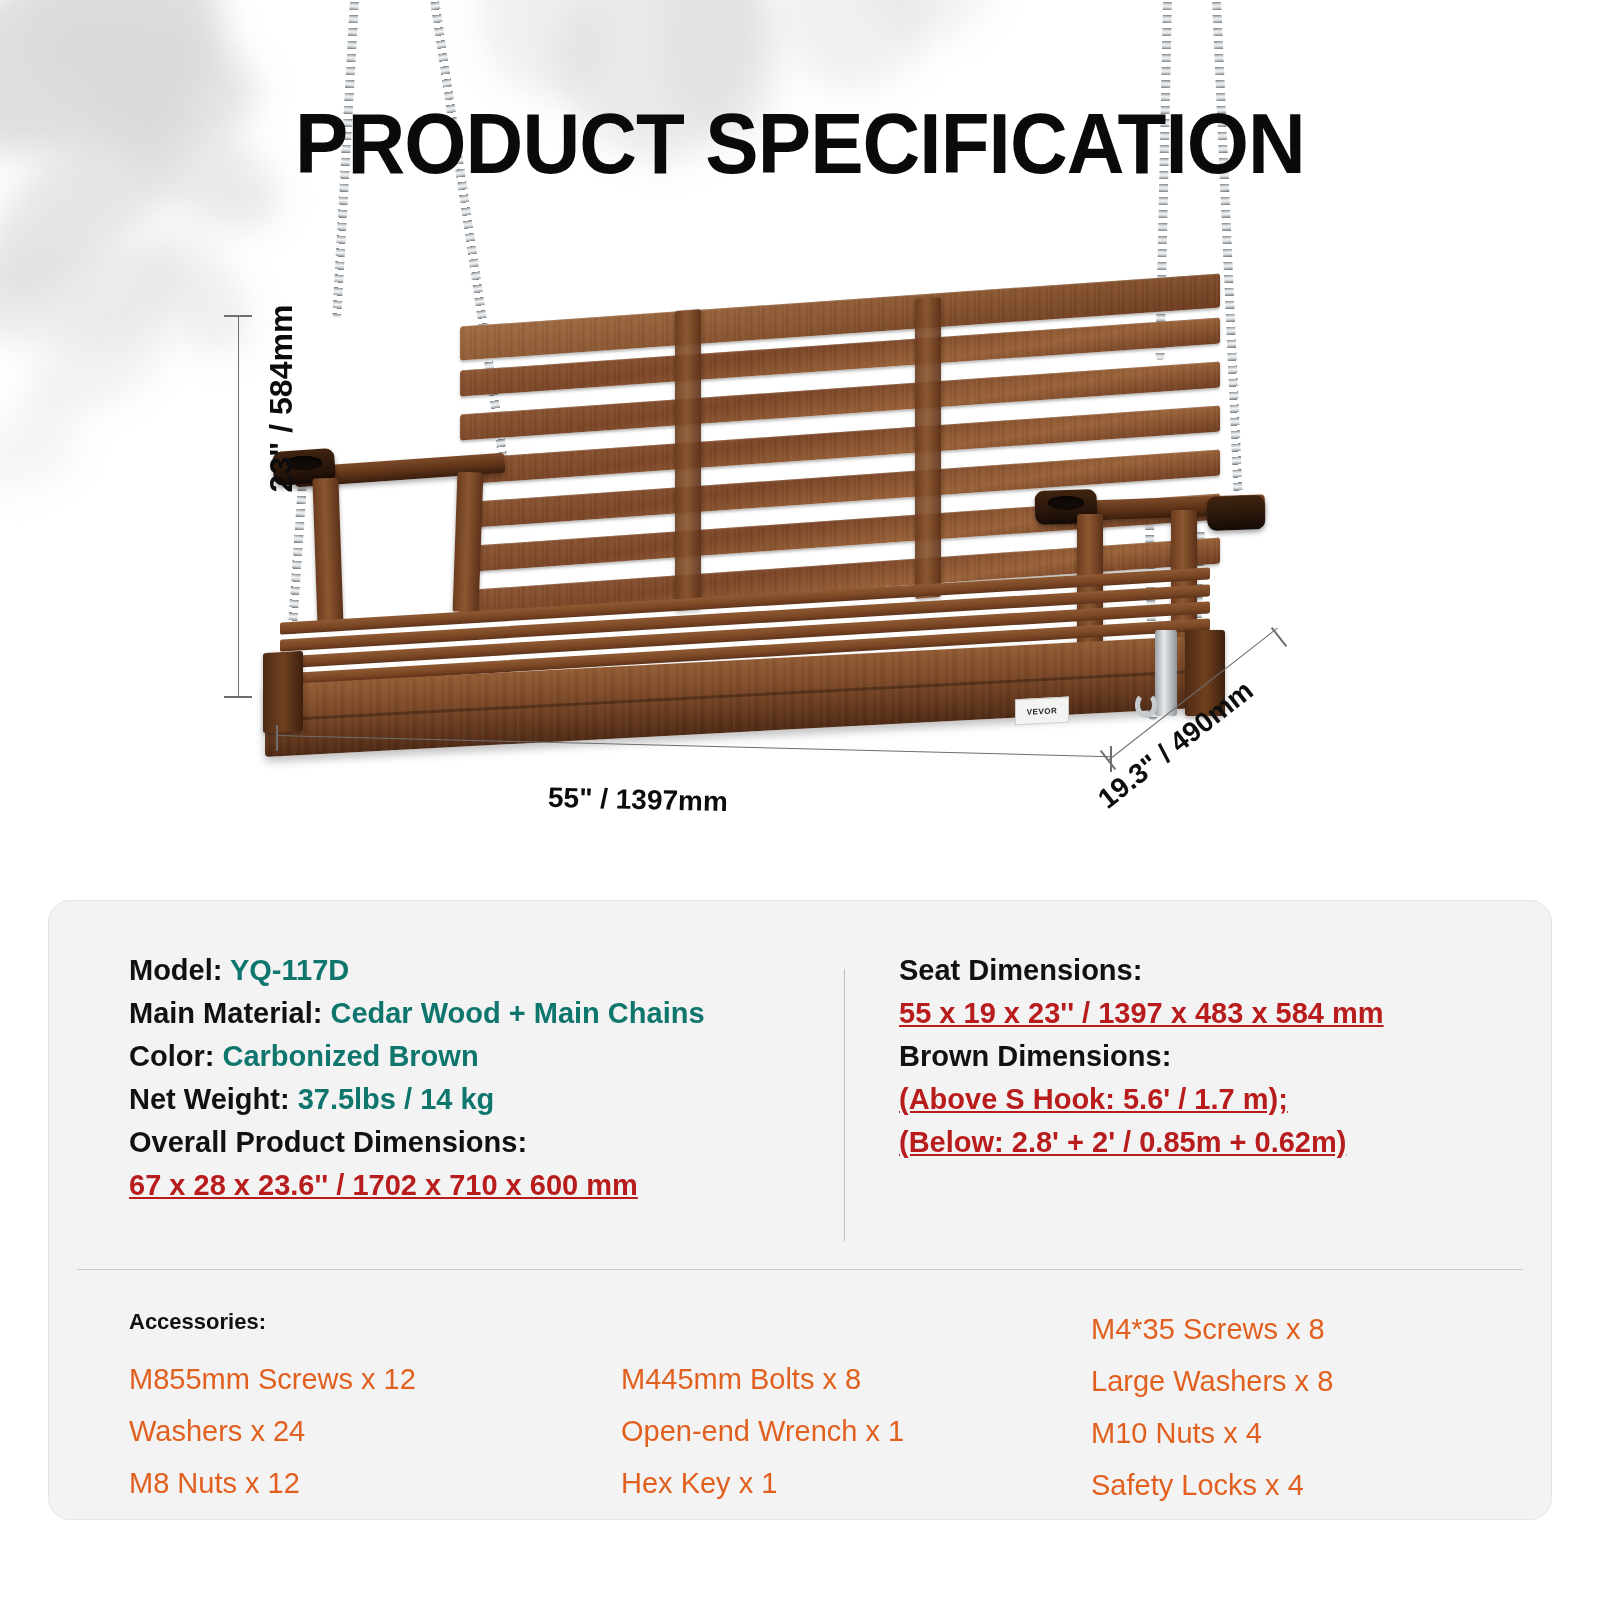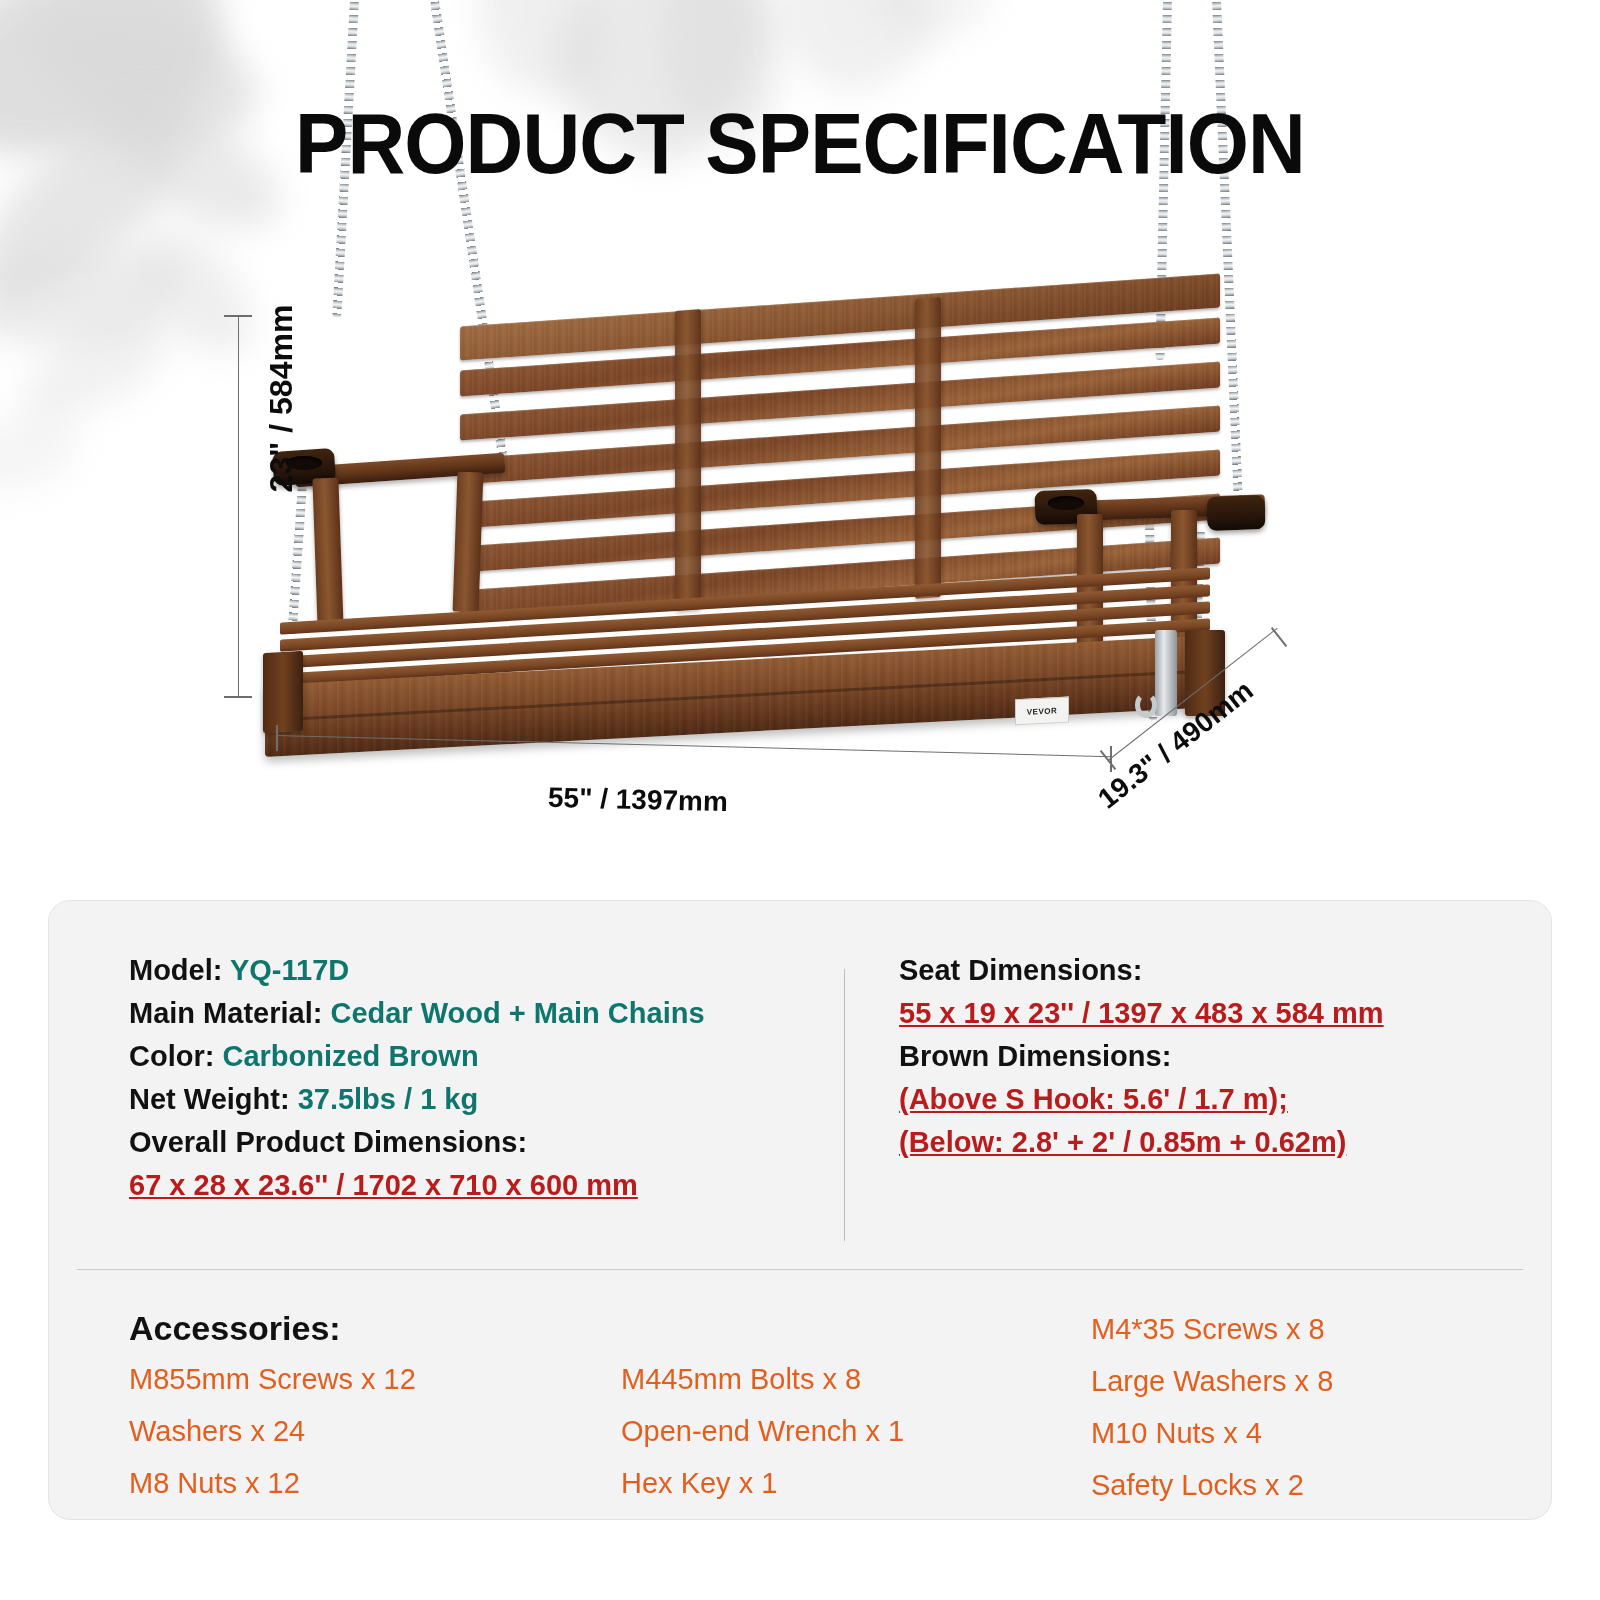--- a/index.html
+++ b/index.html
@@ -205,21 +205,21 @@
   .hdivider {
     position: absolute; left: 28px; right: 28px; top: 368px; height: 1px; background: #c9c9c9;
   }
 
   .line { font-size: 29px; font-weight: 700; line-height: 43px; color: #111; white-space: nowrap; }
   .val  { color: #0f766e; }
   .line.val-only { color: #b91c1c; text-decoration: underline; }
 
   
   .acc { position: absolute; left: 0; right: 0; top: 380px; height: 240px; }
-  .acc-head { position: absolute; left: 80px; top: 28px; font-size: 34px; font-weight: 700; color: #111; }
+  .acc-head { position: absolute; left: 80px; top: 28px; font-size: 22px; font-weight: 700; color: #111; }
   .acc-col { position: absolute; }
   .acc-c1 { left: 80px;  top: 72px; }
   .acc-c2 { left: 572px; top: 72px; }
   .acc-c3 { left: 1042px; top: 22px; }
   .acc-item { font-size: 29px; font-weight: 400; color: #e2601f; line-height: 52px; white-space: nowrap; }
 </style>
 </head>
 <body>
 
 <div class="page">
@@ -336,21 +336,21 @@
         <div class="line">
           <span>Main Material: </span>
           <span class="val">Cedar Wood + Main Chains</span>
         </div>
         <div class="line">
           <span>Color: </span>
           <span class="val">Carbonized Brown</span>
         </div>
         <div class="line">
           <span>Net Weight: </span>
-          <span class="val">37.5lbs / 1 kg</span>
+          <span class="val">37.5lbs / 14 kg</span>
         </div>
         <div class="line">
           <span>Overall Product Dimensions: </span>
         </div>
         <div class="line val-only">67 x 28 x 23.6'' / 1702 x 710 x 600 mm</div>
       </div>
 
       <div class="col-right">
         <div class="line">
           <span>Seat Dimensions: </span>
@@ -378,17 +378,17 @@
       <div class="acc-col acc-c2">
         <div class="acc-item">M445mm Bolts x 8</div>
         <div class="acc-item">Open-end Wrench x 1</div>
         <div class="acc-item">Hex Key x 1</div>
       </div>
 
       <div class="acc-col acc-c3">
         <div class="acc-item">M4*35 Screws x 8</div>
         <div class="acc-item">Large Washers x 8</div>
         <div class="acc-item">M10 Nuts x 4</div>
-        <div class="acc-item">Safety Locks x 2</div>
+        <div class="acc-item">Safety Locks x 4</div>
       </div>
     </div>
   </div>
 </div>
 
 </body></html>

